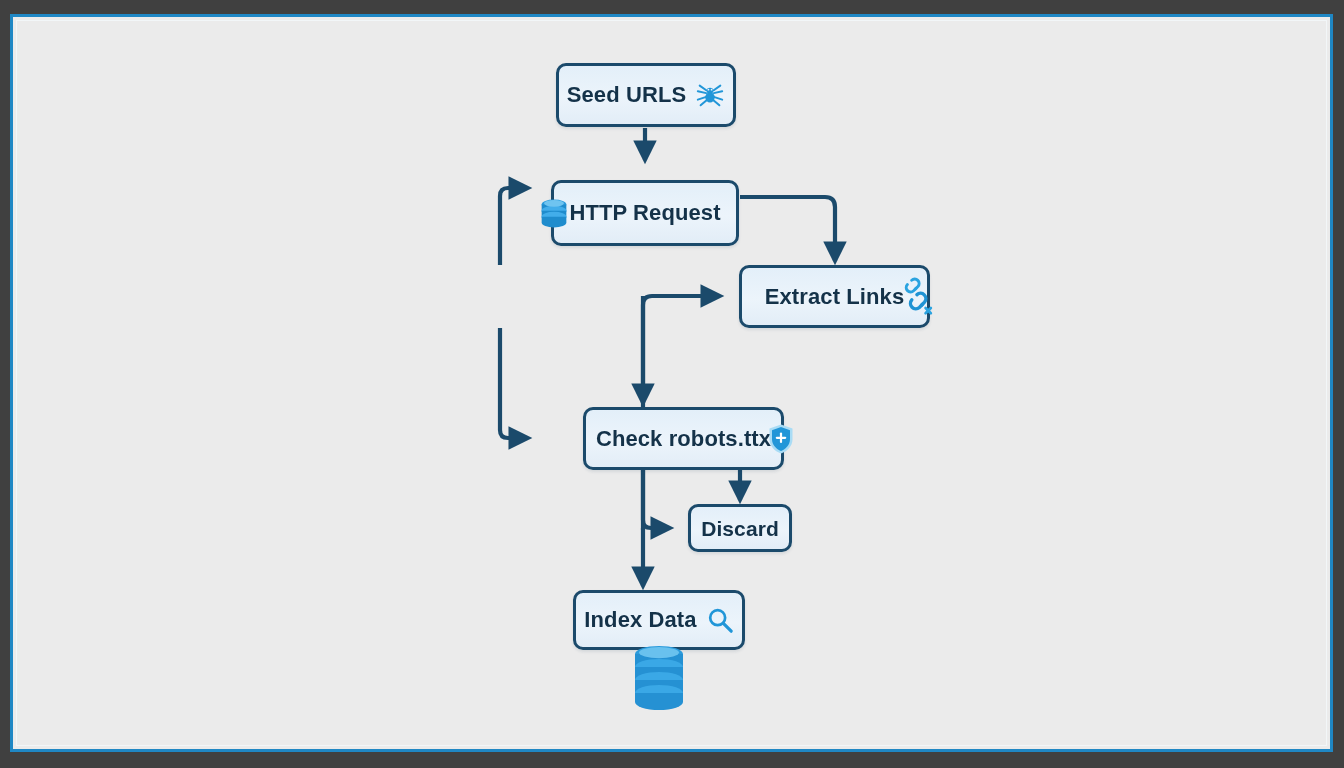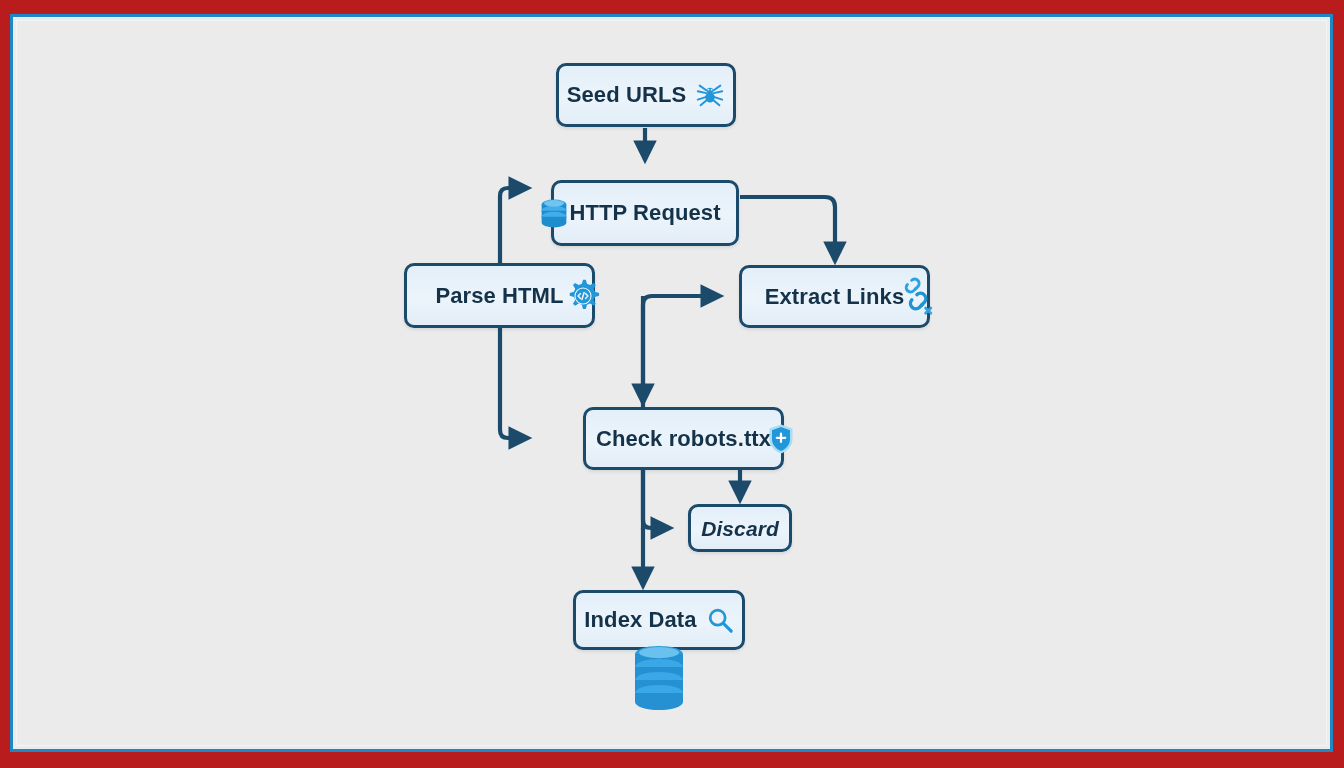--- a/index.html
+++ b/index.html
@@ -10,21 +10,21 @@
   body {
     width: 1344px;
     height: 768px;
     overflow: hidden;
     font-family: "Liberation Sans", sans-serif;
   }
   #canvas {
     position: relative;
     width: 1344px;
     height: 768px;
-    background: #b91c1c;
+    background: #404040;
   }
   .outer-frame {
     position: absolute;
     left: 10px;
     top: 14px;
     width: 1323px;
     height: 738px;
     border: 3px solid #1f87c4;
     background: #ebebeb;
     box-sizing: border-box;
@@ -63,21 +63,21 @@
     font-weight: bold;
     letter-spacing: 0.1px;
     z-index: 3;
   }
   .node .label {
     white-space: nowrap;
     font-size: 22px;
     line-height: 1;
     color: #143249;
   }
-  .node-sm .label { font-size: 21px; font-style: italic; }
+  .node-sm .label { font-size: 21px; }
 
   .icon { display: inline-flex; align-items: center; justify-content: center; }
   .icon svg { display: block; }
 
   
   .overhang-left {
     position: absolute;
     left: -19px;
     top: 50%;
     transform: translateY(-50%);
@@ -174,37 +174,20 @@
           <path d="M7 17.5 L7 24 A13 5.2 0 0 0 33 24 L33 17.5 Z" fill="#1f8ccd"></path>
           <ellipse cx="20" cy="24" rx="13" ry="5.2" fill="#42adea"></ellipse>
           <path d="M7 24 L7 30 A13 5.2 0 0 0 33 30 L33 24 Z" fill="#1f8ccd"></path>
           <ellipse cx="20" cy="9.8" rx="10.5" ry="3.6" fill="#6fc4f0"></ellipse>
         </g>
       </svg>
     </span>
     <span class="label">HTTP Request</span>
   </div>
 
-  <div class="node" id="node-parse">
-    <span class="label">Parse HTML</span>
-    <span class="icon overhang-right">
-      <svg width="40" height="40" viewBox="0 0 44 44">
-        <g fill="#2196d8">
-          <path d="M22 4 l3.1 0 1.3 4.6 3.4 1.4 4.1-2.4 2.2 2.2 -2.4 4.1 1.4 3.4 4.6 1.3 0 3.1 -4.6 1.3 -1.4 3.4 2.4 4.1 -2.2 2.2 -4.1-2.4 -3.4 1.4 -1.3 4.6 -3.1 0 -1.3-4.6 -3.4-1.4 -4.1 2.4 -2.2-2.2 2.4-4.1 -1.4-3.4 -4.6-1.3 0-3.1 4.6-1.3 1.4-3.4 -2.4-4.1 2.2-2.2 4.1 2.4 3.4-1.4 Z"></path>
-        </g>
-        <circle cx="22" cy="22" r="9.4" fill="#eaf3fb"></circle>
-        <circle cx="22" cy="22" r="8.2" fill="#2196d8"></circle>
-        <g stroke="#eaf3fb" stroke-width="1.7" fill="none" stroke-linecap="round" stroke-linejoin="round">
-          <path d="M19.2 19.3 L16.6 22 L19.2 24.7"></path>
-          <path d="M24.8 19.3 L27.4 22 L24.8 24.7"></path>
-          <path d="M23.2 18.2 L20.8 25.8"></path>
-        </g>
-      </svg>
-    </span>
-  </div>
 
   <div class="node" id="node-extract">
     <span class="label">Extract Links</span>
     <span class="icon overhang-right">
       <svg width="44" height="44" viewBox="0 0 46 46">
         <g fill="none" stroke="#2aa3e0" stroke-width="3.1" stroke-linecap="round">
           <path d="M18.5 5.5 a4.6 4.6 0 0 1 6.5 6.5 l-2.6 2.6"></path>
           <path d="M14.0 10.0 a4.6 4.6 0 0 0 6.5 6.5 l2.6-2.6"></path>
         </g>
         <g fill="none" stroke="#1f93d4" stroke-width="3.6" stroke-linecap="round">

